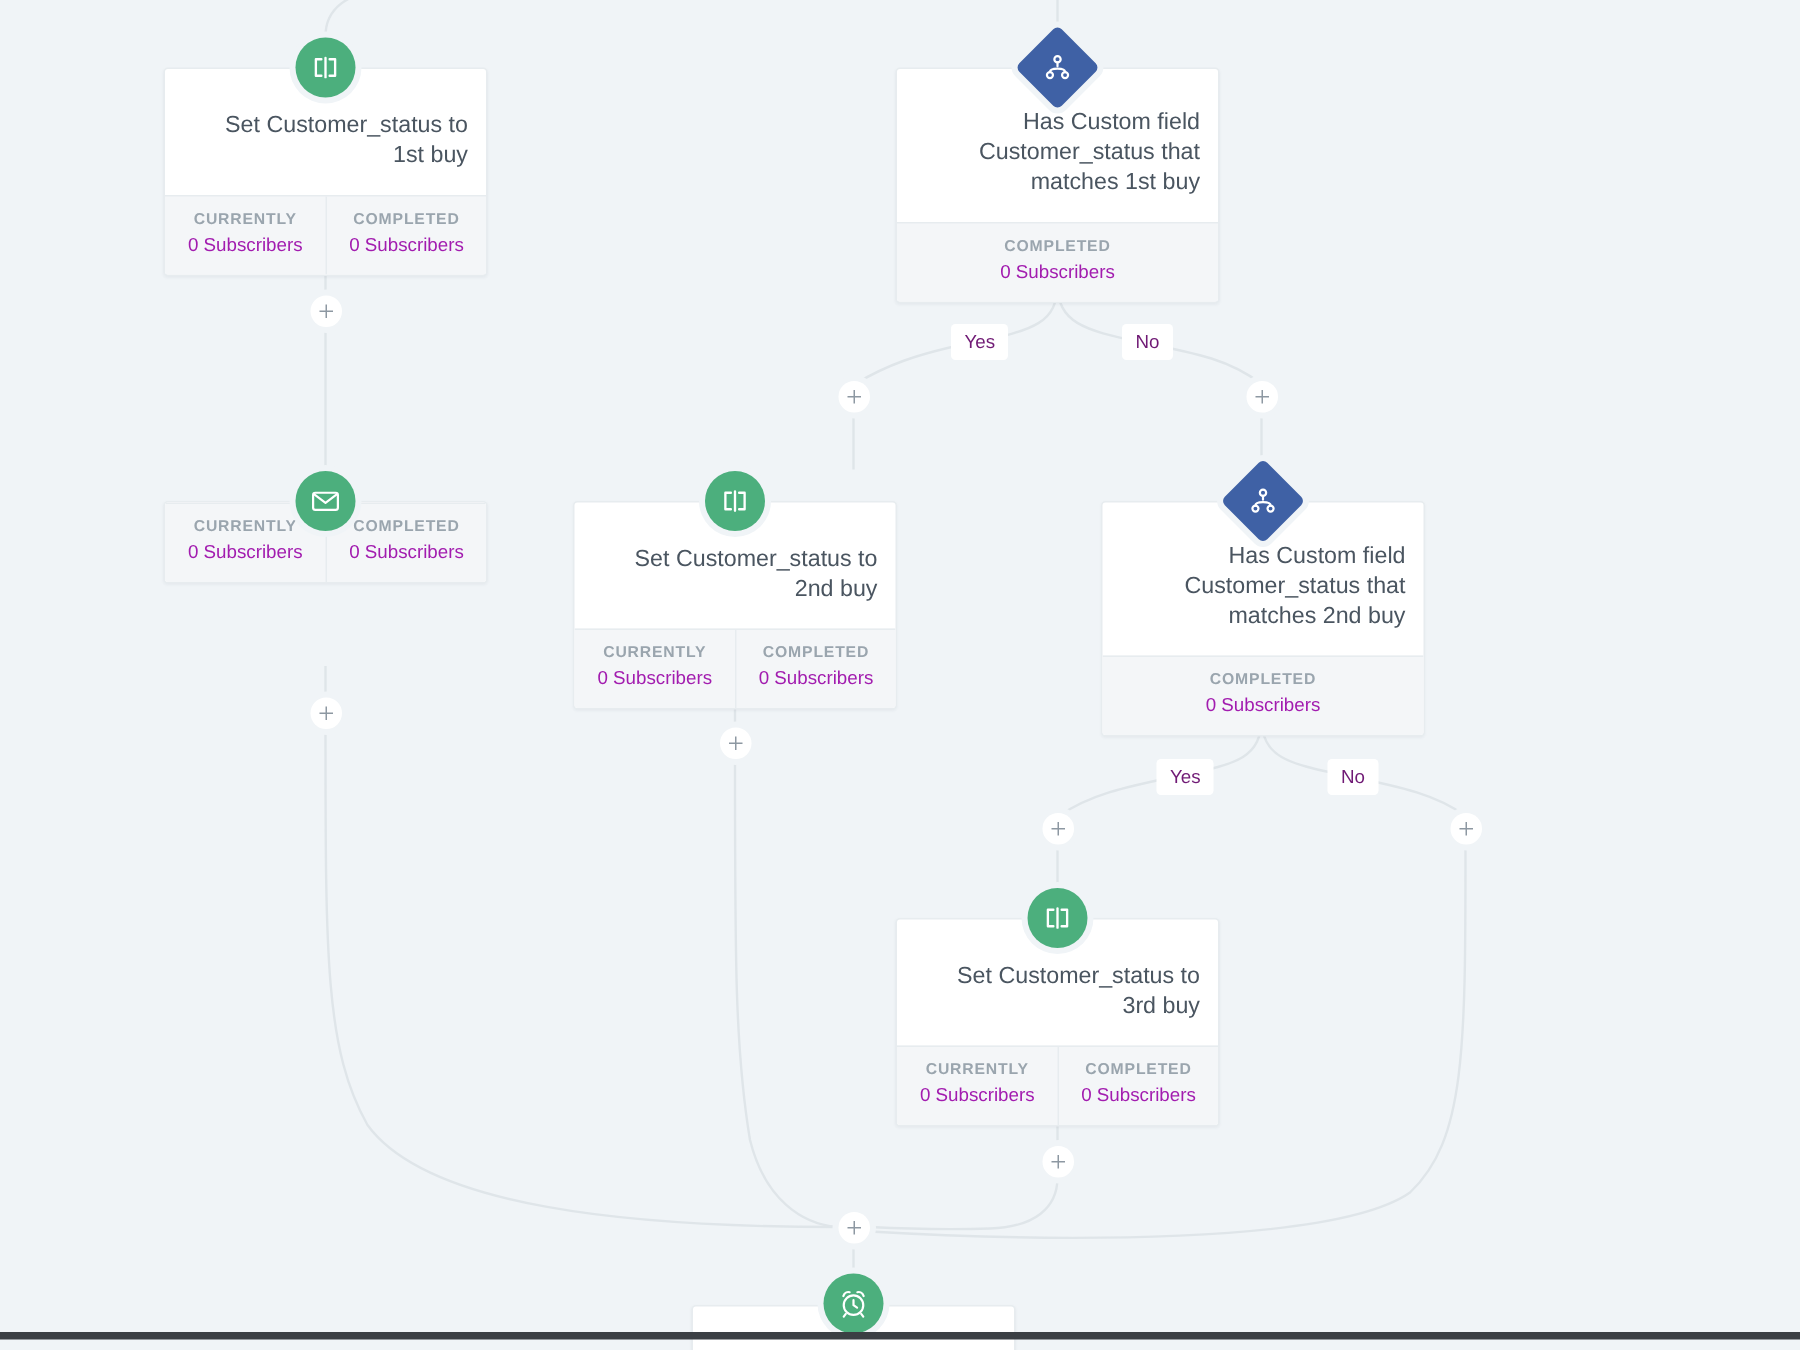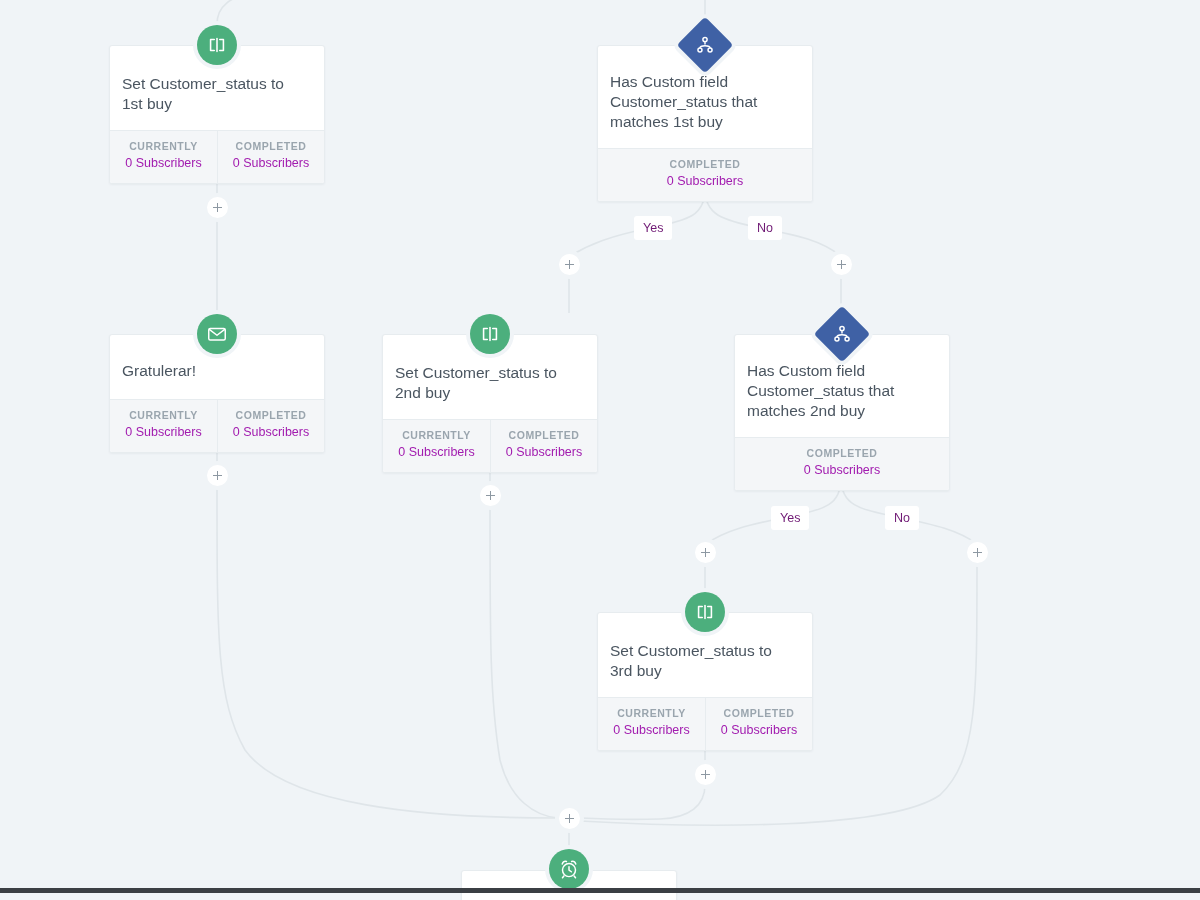--- a/index.html
+++ b/index.html
@@ -50,21 +50,21 @@
     border: 1px solid #e7ecef;
     border-radius: 3px;
     box-shadow: 0 1px 2px rgba(40,60,80,0.05);
     box-sizing: border-box;
     overflow: hidden;
   }
   .card-title {
     color: #4a5560;
     font-size: 15.5px;
     line-height: 20px;
-    text-align: left;
+    text-align: right;
     font-weight: 400;
     padding: 26px 12px 16px 12px;
     box-sizing: border-box;
     white-space: pre-line;
   }
   .card.has-two-line .card-title { padding-top: 28px; }
 
   .stats {
     display: flex;
     border-top: 1px solid #e7ecef;
@@ -265,21 +265,20 @@
   </div>
 
   <div class="branch-label" style="left:634px; top:216px;">Yes</div>
   <div class="branch-label" style="left:748px; top:216px;">No</div>
 
   <div class="plus" style="left:559px; top:254px;"></div>
   <div class="plus" style="left:831px; top:254px;"></div>
 
   <div class="node" style="left:109px; top:334px; width:216px;">
     <div class="card">
-      <div class="card-title" style="padding-bottom:18px;">Gratulerar!</div>
       <div class="stats">
         <div class="stat">
           <div class="stat-label">CURRENTLY</div>
           <div class="stat-value">0 Subscribers</div>
         </div>
         <div class="stat">
           <div class="stat-label">COMPLETED</div>
           <div class="stat-value">0 Subscribers</div>
         </div>
       </div>

